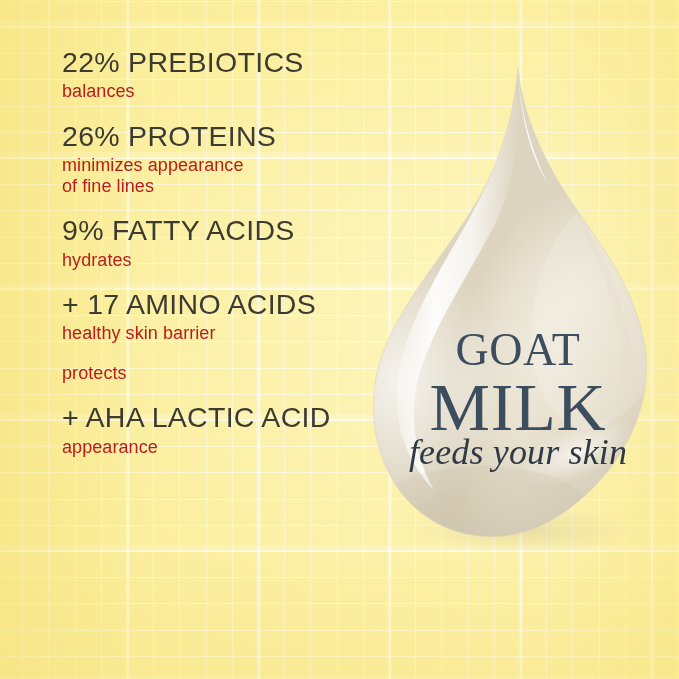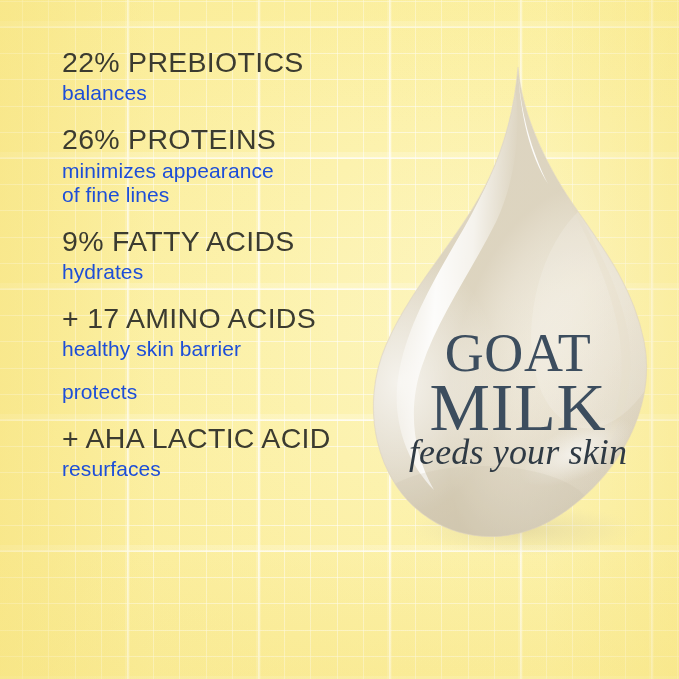--- a/index.html
+++ b/index.html
@@ -70,25 +70,25 @@
 
   .benefit-head {
     font-size: 28.5px;
     line-height: 1.10;
     font-weight: 400;
     letter-spacing: 0.010em;
     color: #3b3b30;
     white-space: pre-line;
   }
   .benefit-sub {
-    font-size: 21px;
+    font-size: 18px;
     line-height: 1.14;
     font-weight: 400;
     letter-spacing: 0.004em;
-    color: #1d4ed8;
+    color: #b91c1c;
     margin-top: 3px;
     white-space: pre-line;
   }
 
   
   .droplet-wrap {
     position: absolute;
     left: 372px;
     top: 60px;
     width: 292px;
@@ -108,21 +108,21 @@
     top: 0;
     width: 292px;
     text-align: center;
     pointer-events: none;
   }
   .drop-goat {
     position: absolute;
     top: 267px;
     width: 100%;
     font-family: "Liberation Serif", serif;
-    font-size: 54px;
+    font-size: 46px;
     line-height: 0.99;
     letter-spacing: 0.012em;
     color: #3c4d5e;
     font-weight: 400;
   }
   .drop-milk {
     position: absolute;
     top: 314px;
     width: 100%;
     font-family: "Liberation Serif", serif;
@@ -178,21 +178,21 @@
       <div class="benefit-head">+ 17 AMINO ACIDS</div>
       <div class="benefit-sub">healthy skin barrier</div>
     </div>
 
     <div class="benefit">
       <div class="benefit-sub">protects</div>
     </div>
 
     <div class="benefit">
       <div class="benefit-head">+ AHA LACTIC ACID</div>
-      <div class="benefit-sub">resurfaces</div>
+      <div class="benefit-sub">appearance</div>
     </div>
 
   </div>
 
   <div class="droplet-wrap">
 
     <svg class="droplet-svg" viewBox="0 0 292 496" preserveAspectRatio="none">
       <defs>
 
         <linearGradient id="bodyGrad" x1="0.06" y1="0.18" x2="0.97" y2="0.88">

